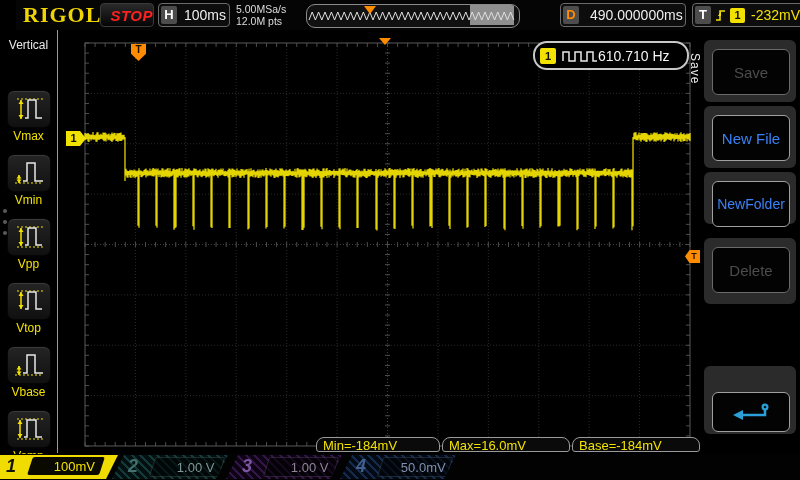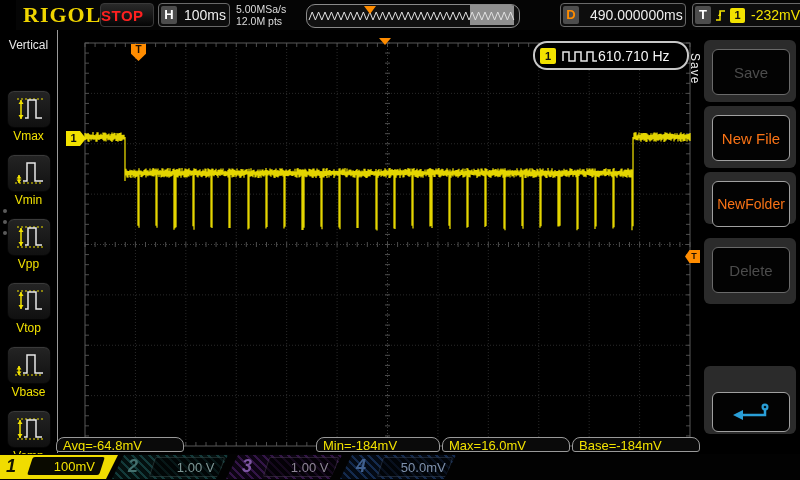--- a/index.html
+++ b/index.html
@@ -6,22 +6,22 @@
   #scope-ui{position:relative;width:800px;height:480px;background:#000;overflow:hidden;
     font-family:"Liberation Sans", sans-serif; -webkit-font-smoothing:antialiased;}
   .abs{position:absolute;}
 
   
   #topbar{left:16px;top:0;width:800px;height:30px;background:#050505;}
   #logo{left:7px;top:2px;font-family:"Liberation Serif",serif;font-weight:bold;
     font-size:22px;letter-spacing:1px;color:#f0d500;}
   .tb-box{top:3px;height:22px;background:#0d0d0d;border:1px solid #6a6a6a;border-radius:4px;
     display:flex;align-items:center;overflow:hidden;}
-  #stop-btn{left:84px;width:52px;justify-content:flex-start;background:linear-gradient(#2a2a2a,#050505);
-    border-color:#3a3a3a;}
+  #stop-btn{left:84px;width:52px;justify-content:flex-end;background:linear-gradient(#2a2a2a,#050505);
+    border-color:#3a3a3a;font-style:italic;}
   #stop-btn span{color:#ff2020;font-weight:bold;font-size:15px;letter-spacing:.5px;}
   #h-box{left:142px;width:70px;}
   .key-patch{display:inline-block;background:#4d4d4d;color:#fff;font-weight:bold;font-size:13px;
     border-radius:2px;width:16px;height:18px;line-height:18px;text-align:center;margin-left:2px;}
   #h-box .val{color:#eee;font-size:14px;margin-left:7px;}
   #srate{left:220px;top:3px;color:#ddd;font-size:10.5px;line-height:12px;}
   #preview{left:290px;top:4px;width:212px;height:22px;border:1px solid #8a8a8a;border-radius:9px;
     background:#111;overflow:hidden;}
   #d-box{left:544px;width:124px;}
   #d-box .d-label{color:#ff8c00;}
@@ -67,21 +67,21 @@
   .meas-box{top:437px;height:15px;background:#0a0a0a;border:1px solid #999;
     border-radius:8px 8px 3px 3px;color:#f2e200;font-size:13px;line-height:15px;
     padding-left:6px;box-sizing:border-box;overflow:hidden;z-index:6;}
 
   
   #right-menu{left:703px;top:30px;width:97px;height:423px;background:#000;}
   #save-tab{left:686px;top:36px;width:16px;height:66px;color:#eee;font-size:12px;z-index:3;
     writing-mode:vertical-rl;text-align:center;letter-spacing:1px;}
   .rm-block{position:absolute;left:704px;width:92px;background:#2b2b2b;border-radius:6px;}
   .rm-btn{position:absolute;left:8px;width:76px;height:44px;background:#030303;border:1px solid #a0a0a0;
-    border-radius:6px;color:#f97316;font-size:15px;display:flex;align-items:center;justify-content:center;}
+    border-radius:6px;color:#3b82f6;font-size:15px;display:flex;align-items:center;justify-content:center;}
   .rm-btn.disabled{color:#4c4c4c;border-color:#6a6a6a;}
 
   
   #chbar{left:0;top:454px;width:800px;height:26px;background:#020202;}
   .ch-cell{position:absolute;top:1px;height:24px;}
   .ch-num{position:absolute;top:1px;font-size:18px;font-weight:bold;font-style:italic;}
   .ch-scalebox{position:absolute;top:2px;height:18px;border-radius:2px;transform:skewX(-18deg);
     display:flex;align-items:center;justify-content:center;}
   .ch-scalebox .inner{transform:skewX(18deg);display:flex;align-items:center;}
   .ch-scale{font-size:13px;margin-left:6px;}
@@ -252,21 +252,20 @@
       <path d="M1,12 V3 H7 V12 H13 V3 H19 V12 H25 V3 H31 V12 H35" stroke="#e8e8e8" stroke-width="1.5" fill="none"></path>
     </svg>
     <span class="val">610.710 Hz</span>
   </div>
 
   <div id="trig-flag-top" class="abs">T</div>
   <div id="center-marker" class="abs"></div>
   <div id="trig-level-flag" class="abs">T</div>
   <div id="ch1-marker" class="abs">1</div>
 
-  <div class="abs meas-box" style="left:56px;width:128px">Avg=-64.8mV</div>
   <div class="abs meas-box" style="left:316px;width:124px">Min=-184mV</div>
   <div class="abs meas-box" style="left:442px;width:128px">Max=16.0mV</div>
   <div class="abs meas-box" style="left:572px;width:128px">Base=-184mV</div>
 
   <div id="right-menu" class="abs"></div>
   <div id="save-tab" class="abs">Save</div>
 
   <div class="rm-block" style="top:40px;height:62px">
     <div class="rm-btn disabled" style="top:9px">Save</div>
   </div>

